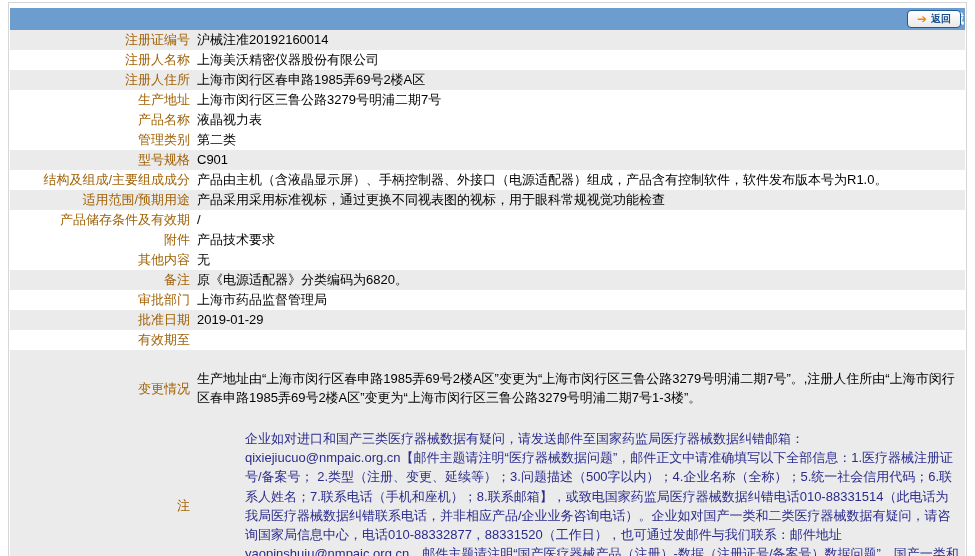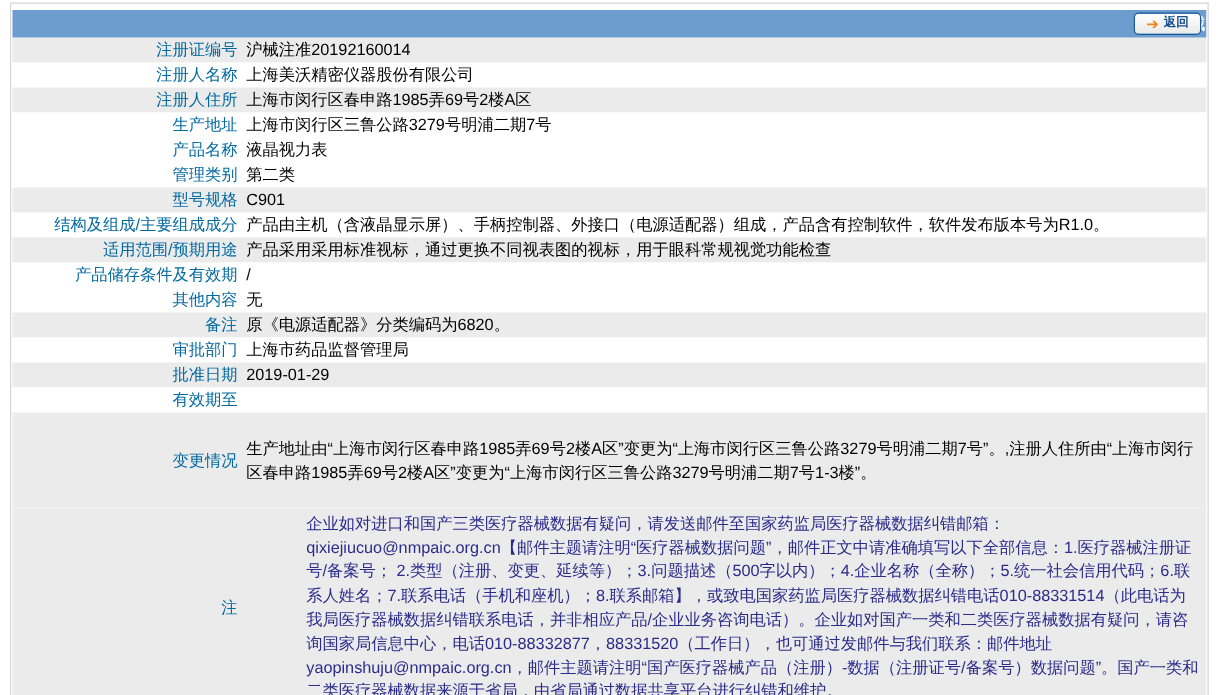--- a/index.html
+++ b/index.html
@@ -18,21 +18,21 @@
   .header{height:22px;background:var(--header_bg);display:flex;align-items:center;position:relative;}
   .title{flex:1;text-align:right;color:#fff;font-weight:bold;font-size:13px;letter-spacing:1px;}
   .back-btn{position:absolute;right:4px;top:2px;height:18px;display:flex;align-items:center;gap:4px;
     background:linear-gradient(#ffffff,#e9e9e9);border:1px solid #1C5A96;border-radius:4px;
     padding:0 9px;cursor:pointer;}
   .back-btn .arrow{color:var(--arrow);font-size:12px;line-height:1;font-weight:bold;}
   .back-btn .back-label{color:var(--back_text);font-weight:bold;font-size:10px;line-height:1;}
   .rows{width:100%;}
   .row{display:flex;align-items:center;min-height:20px;line-height:20px;background:#fff;}
   .row.shaded{background:var(--stripe_bg);}
-  .row .label{width:187px;flex:none;text-align:right;padding-right:7px;color:#0369a1;white-space:nowrap;}
+  .row .label{width:187px;flex:none;text-align:right;padding-right:7px;color:#a16207;white-space:nowrap;}
   .row .value{flex:1;padding-right:4px;color:#000000;white-space:pre-wrap;word-break:break-word;}
   .row.ml{line-height:19px;padding:19px 0;}
   .row.note{line-height:19.2px;padding:3px 0;}
   .row.note .value{color:var(--note_text);margin-left:48px;}
   .bottom-bar{height:5px;background:var(--header_bg);margin-top:6px;}
 </style>
 </head>
 <body>
 
 <div class="wrap">
@@ -88,20 +88,24 @@
   <div class="row shaded">
     <div class="label">适用范围/预期用途</div>
     <div class="value">产品采用采用标准视标，通过更换不同视表图的视标，用于眼科常规视觉功能检查</div>
   </div>
 
   <div class="row">
     <div class="label">产品储存条件及有效期</div>
     <div class="value">/</div>
   </div>
 
+  <div class="row">
+    <div class="label">附件</div>
+    <div class="value">产品技术要求</div>
+  </div>
 
   <div class="row">
     <div class="label">其他内容</div>
     <div class="value">无</div>
   </div>
 
   <div class="row shaded">
     <div class="label">备注</div>
     <div class="value">原《电源适配器》分类编码为6820。</div>
   </div>

